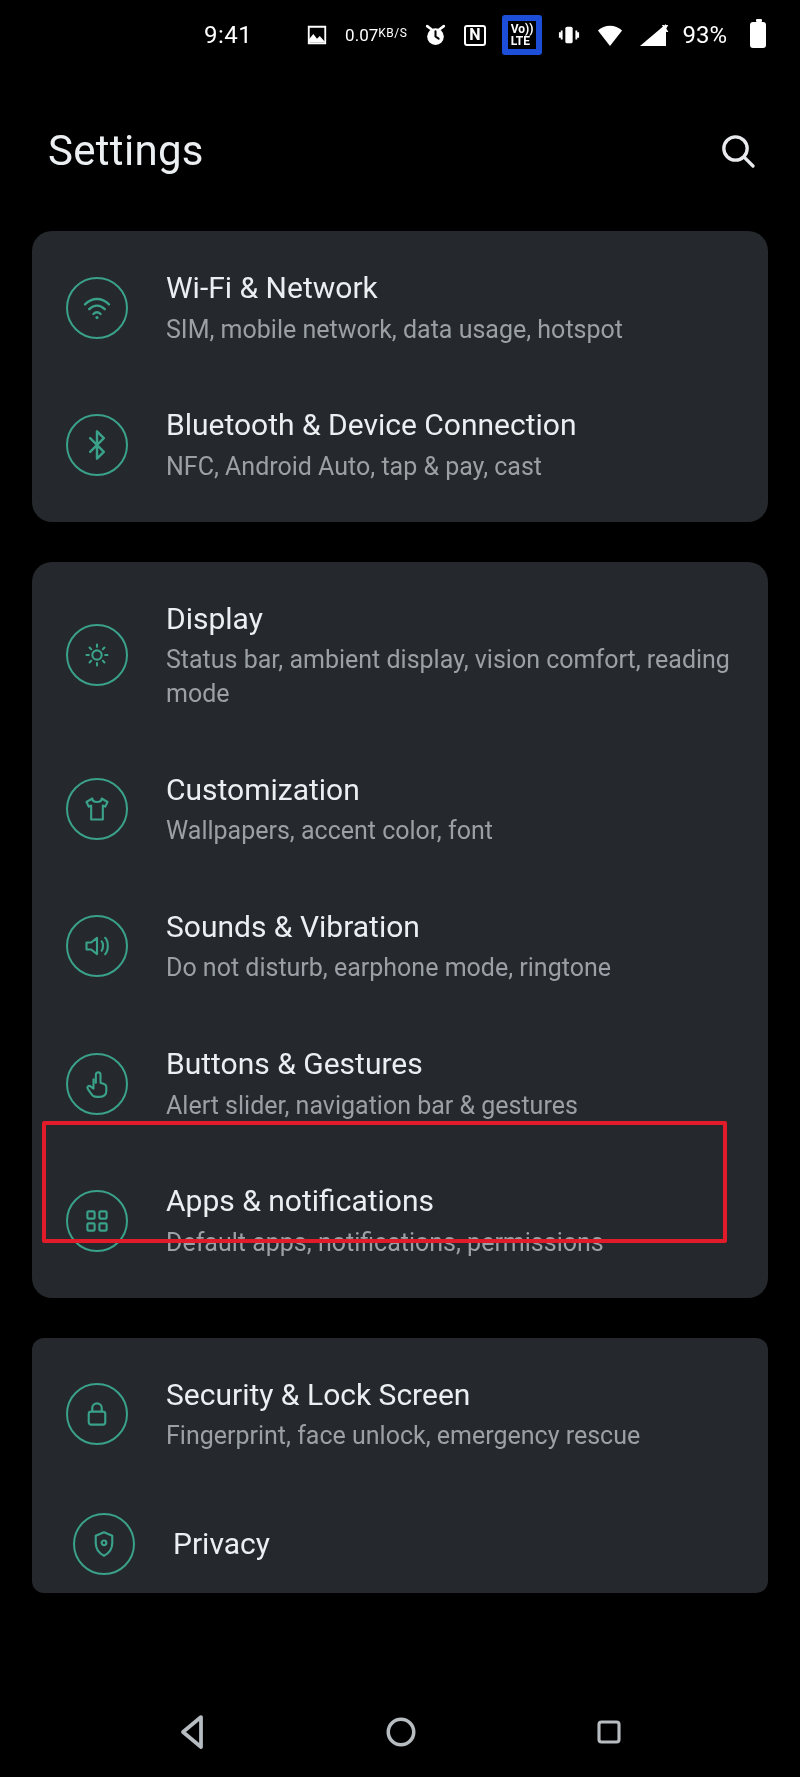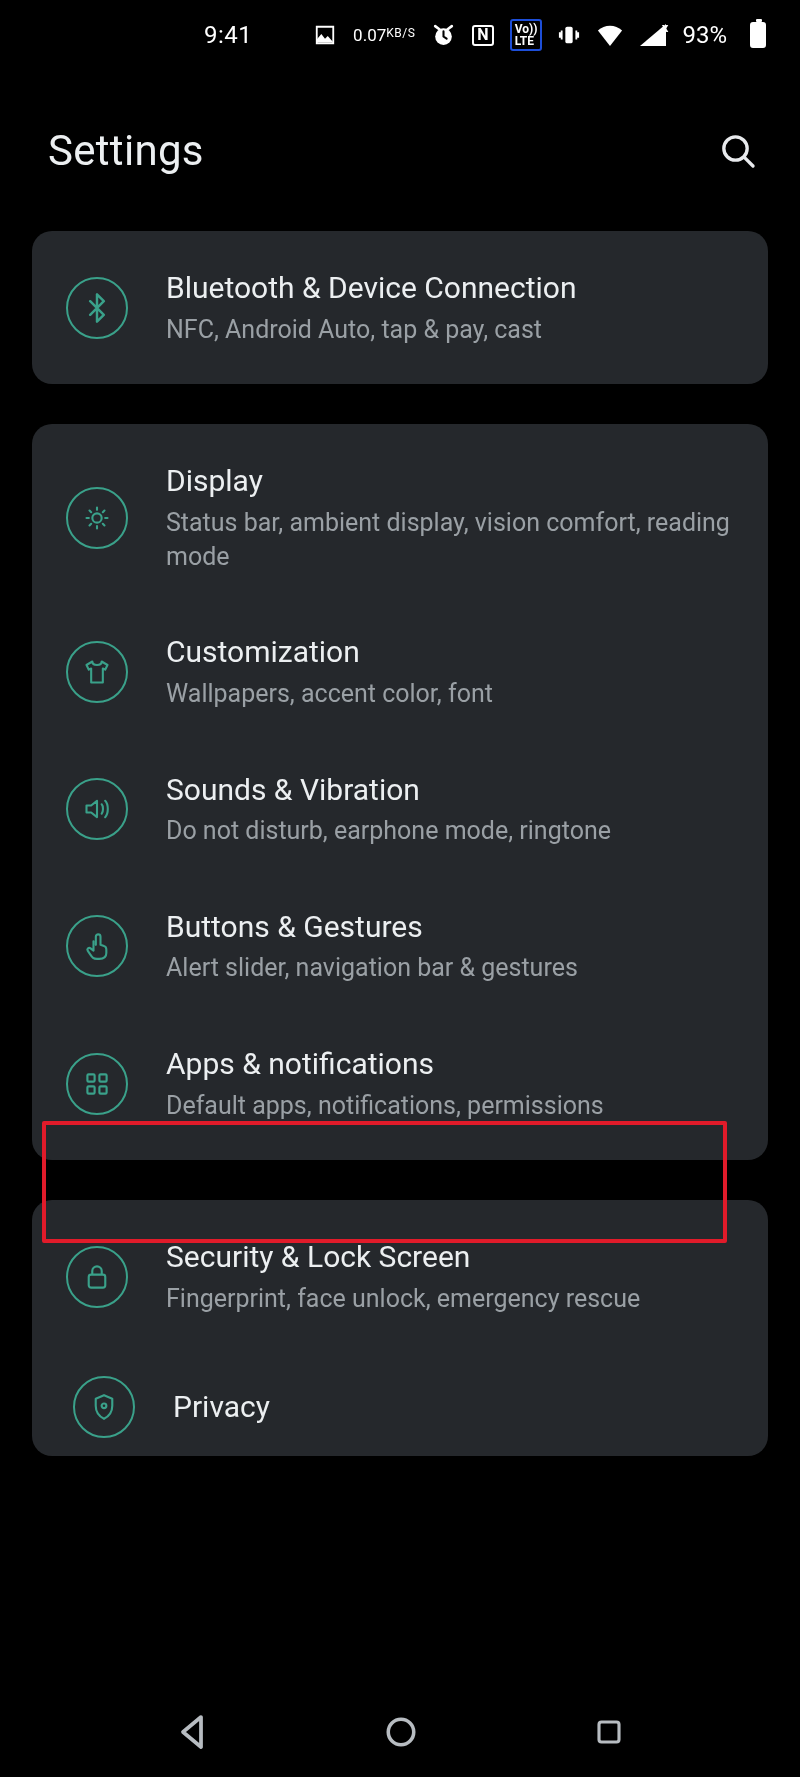--- a/index.html
+++ b/index.html
@@ -25,21 +25,21 @@
   
   .status-bar{
     display:flex;align-items:center;justify-content:flex-end;
     gap:16px;padding:0 34px;height:70px;color:#fff;font-size:24px;
   }
   .status-bar .time{margin-right:auto;margin-left:170px;font-weight:400;letter-spacing:.5px;}
   .sb-ico{fill:#fff;}
   .kbs{display:flex;flex-direction:row;align-items:flex-start;line-height:1;}
   .kbs .num{font-size:17px;}
   .kbs .lbl{font-size:12px;letter-spacing:.5px;}
-  .volte{border:2px solid #1d4ed8;border-radius:3px;font-size:12px;font-weight:700;line-height:1;padding:2px 3px;}
+  .volte{border:6px solid #1d4ed8;border-radius:3px;font-size:12px;font-weight:700;line-height:1;padding:2px 3px;}
   .nfc{border:2px solid #fff;border-radius:3px;font-size:16px;font-weight:700;line-height:1;padding:0 3px 1px;}
   .sig{position:relative;width:26px;height:22px;}
   .sig .tri{position:absolute;bottom:0;left:0;width:0;height:0;border-style:solid;border-width:0 0 22px 26px;border-color:transparent transparent #fff transparent;}
   .sig .x{position:absolute;top:-4px;right:-2px;font-size:13px;font-weight:700;}
   .batt{display:flex;align-items:center;gap:23px;}
   .batt .pct{font-size:24px;}
   .batt-ico{position:relative;width:16px;height:26px;border:2px solid #fff;border-radius:3px;background:#fff;}
   .batt-ico::before{content:"";position:absolute;top:-5px;left:4px;width:6px;height:3px;background:#fff;border-radius:1px;}
 
   
@@ -124,20 +124,34 @@
       <circle cx="10.5" cy="10.5" r="7"></circle>
       <path d="M21 21l-5.2-5.2"></path>
     </svg>
 </div>
 
 <div class="content">
 
   <div class="group">
     <div class="item">
       <div class="icon-circle">
+        <svg class="ico" width="30" height="24" viewBox="0 0 24 20" fill="none" stroke="#3aa18a" stroke-width="2" stroke-linecap="round">
+            <path d="M2 7c6-6 14-6 20 0"></path>
+            <path d="M5.5 11c4-4 9-4 13 0"></path>
+            <path d="M9 15c2-2 4-2 6 0"></path>
+            <circle cx="12" cy="18" r="1.3" fill="#3aa18a" stroke="none"></circle>
+          </svg>
+      </div>
+      <div class="text">
+        <div class="title">Wi-Fi &amp; Network</div>
+        <div class="sub">SIM, mobile network, data usage, hotspot</div>
+      </div>
+    </div>
+    <div class="item">
+      <div class="icon-circle">
         <svg class="ico" width="18" height="30" viewBox="0 0 12 22" fill="none" stroke="#3aa18a" stroke-width="1.8" stroke-linejoin="round" stroke-linecap="round">
             <path d="M6 1v20l5-5-10-10M6 1l5 5-10 10"></path>
           </svg>
       </div>
       <div class="text">
         <div class="title">Bluetooth &amp; Device Connection</div>
         <div class="sub">NFC, Android Auto, tap &amp; pay, cast</div>
       </div>
     </div>
   </div>
@@ -198,21 +212,21 @@
             <rect x="12" y="12" width="6" height="6" rx="1"></rect>
           </svg>
       </div>
       <div class="text">
         <div class="title">Apps &amp; notifications</div>
         <div class="sub">Default apps, notifications, permissions</div>
       </div>
     </div>
   </div>
 
-  <div class="group" style="margin-bottom:0;">
+  <div class="group" style="margin-bottom:0;border-radius:12px;">
     <div class="item">
       <div class="icon-circle">
         <svg class="ico" width="22" height="26" viewBox="0 0 18 22" fill="none" stroke="#3aa18a" stroke-width="1.8" stroke-linejoin="round">
             <rect x="2" y="9" width="14" height="11" rx="2"></rect>
             <path d="M5 9V6a4 4 0 018 0v3"></path>
           </svg>
       </div>
       <div class="text">
         <div class="title">Security &amp; Lock Screen</div>
         <div class="sub">Fingerprint, face unlock, emergency rescue</div>

